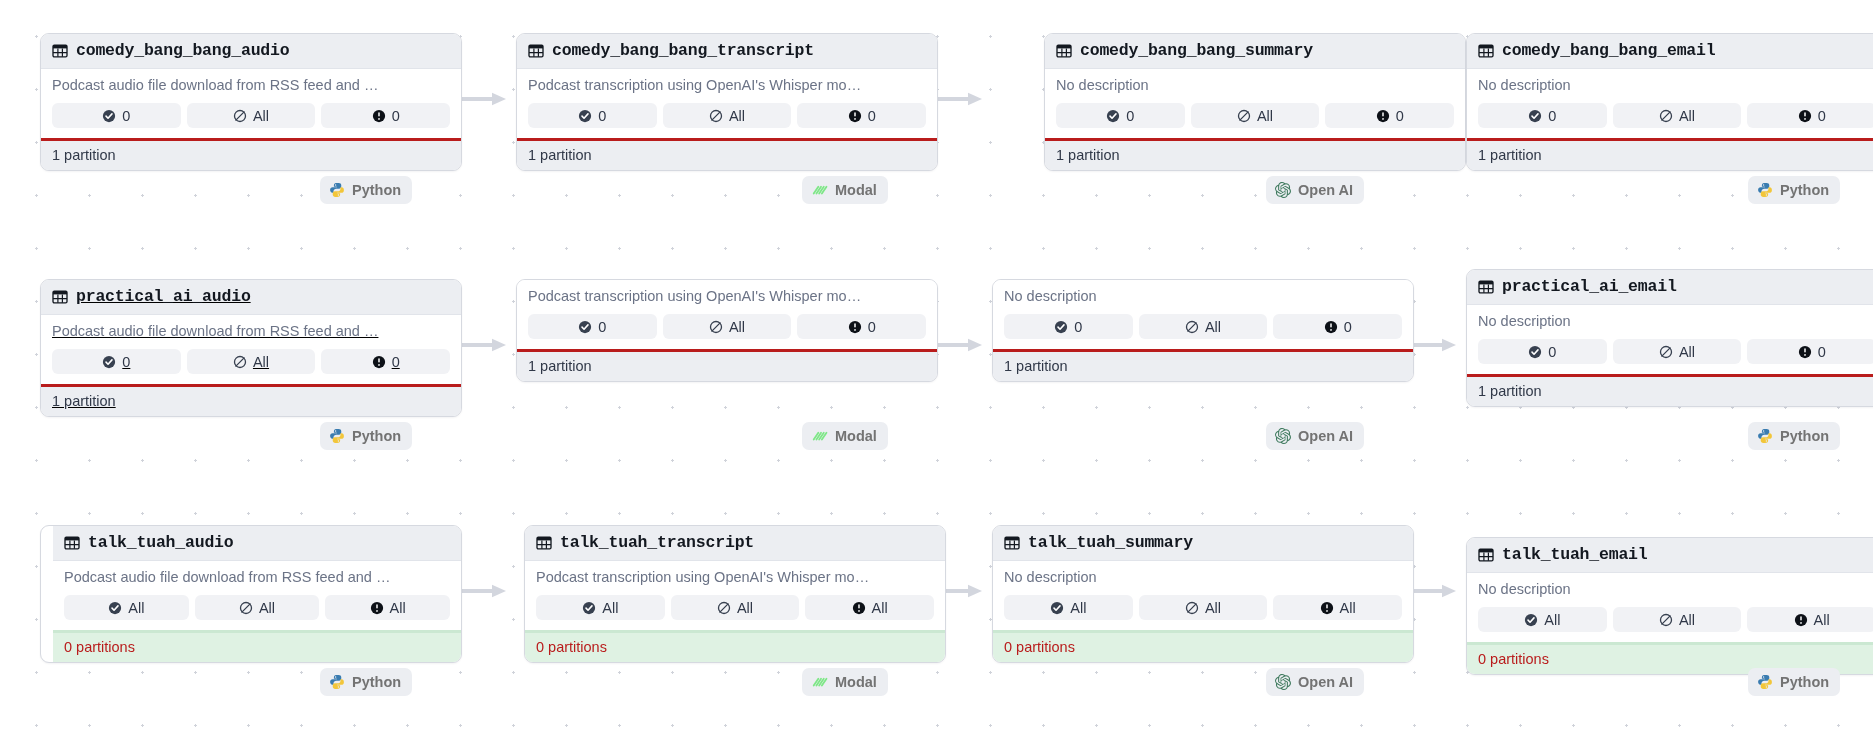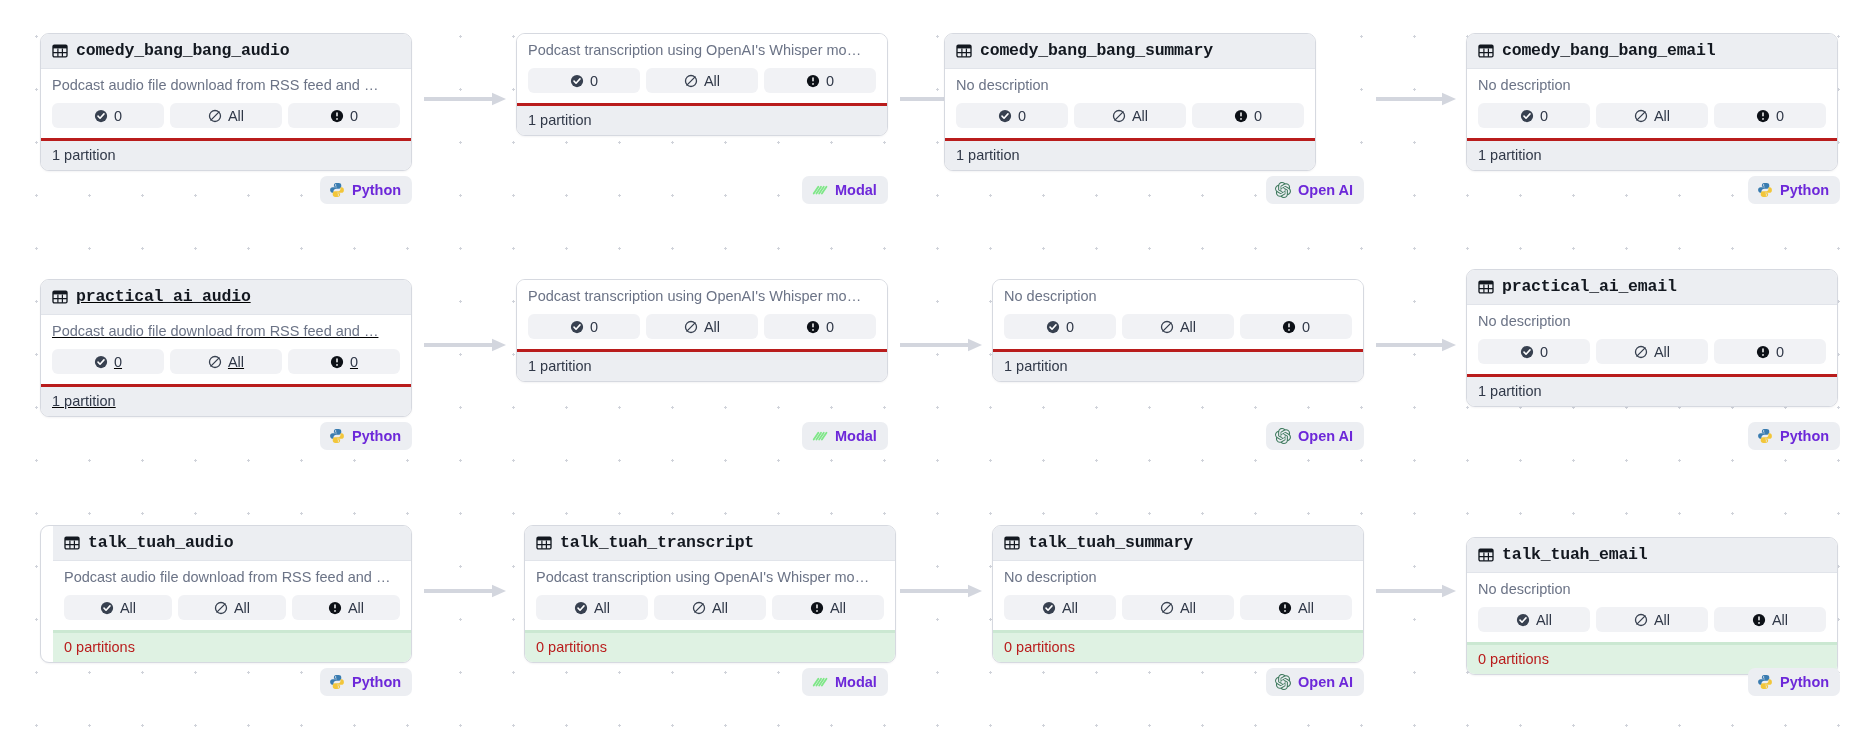--- a/index.html
+++ b/index.html
@@ -14,21 +14,21 @@
     width: 1873px; height: 748px;
     background-color: #ffffff;
     background-image: radial-gradient(circle, #d0d3da 1.3px, transparent 1.4px);
     background-size: 53px 53px;
     background-position: 10px 10px;
   }
 
   
   .card {
     position: absolute;
-    width: 372px;
+    width: 422px;
     border: 1px solid #d6d9e0;
     border-radius: 9px;
     background: #ffffff;
     box-shadow: 0 1px 2px rgba(16,24,40,0.05);
     overflow: hidden;
   }
   .card-header {
     background: #eceef2;
     border-bottom: 1px solid #e1e4ea;
     padding: 7px 11px 8px 11px;
@@ -87,21 +87,21 @@
     position: absolute;
     height: 28px;
     padding: 0 11px 0 9px;
     background: #eceef2;
     border-radius: 7px;
     display: inline-flex;
     align-items: center;
     gap: 7px;
     font-size: 14.5px;
     font-weight: 700;
-    color: #6d28d9;
+    color: #737373;
     white-space: nowrap;
   }
   .tech-badge svg { display:block; }
 
   
   .arrow { position: absolute; }
 </style>
 </head>
 <body>
 
@@ -185,20 +185,30 @@
       </div>
     </div>
     <div class="tech-badge" style="top: 176px; left: 320px;">
       <svg width="16" height="16" viewBox="0 0 16 16">
     <path d="M7.9 1.1c-1.6 0-3 .45-3 2.05v1.5h3.15v.5H3.5c-1.3 0-2.4.8-2.4 2.7s.95 2.8 2.25 2.8h1.2V9.1c0-1.45 1.25-2.45 2.7-2.45h2.9c1.2 0 2.1-.9 2.1-2.1V3.15c0-1.3-1.05-2.05-2.55-2.05H7.9zm-1.3 1.2c.4 0 .72.33.72.74a.73.73 0 0 1-.72.73.73.73 0 0 1-.73-.73c0-.41.33-.74.73-.74z" fill="#3a7cb0"></path>
     <path d="M8.1 14.9c1.6 0 3-.45 3-2.05v-1.5H7.95v-.5h4.55c1.3 0 2.4-.8 2.4-2.7s-.95-2.8-2.25-2.8h-1.2V6.9c0 1.45-1.25 2.45-2.7 2.45h-2.9c-1.2 0-2.1.9-2.1 2.1v1.4c0 1.3 1.05 2.05 2.55 2.05H8.1zm1.3-1.2a.73.73 0 0 1-.72-.74c0-.4.32-.73.72-.73.4 0 .73.33.73.73 0 .41-.33.74-.73.74z" fill="#f2c63a"></path>
   </svg>
       <span>Python</span>
     </div>
     <div class="card" style="left: 516px; top: 33px;">
+      <div class="card-header">
+        <svg class="table-icon" width="16" height="16" viewBox="0 0 16 16">
+    <rect x="1" y="2.2" width="14" height="11.6" rx="1.3" fill="none" stroke="#131820" stroke-width="1.35"></rect>
+    <rect x="1" y="2.2" width="14" height="3.2" fill="#131820"></rect>
+    <line x1="1" y1="9.6" x2="15" y2="9.6" stroke="#131820" stroke-width="1.2"></line>
+    <line x1="5.9" y1="5.4" x2="5.9" y2="13.8" stroke="#131820" stroke-width="1.2"></line>
+    <line x1="10.4" y1="5.4" x2="10.4" y2="13.8" stroke="#131820" stroke-width="1.2"></line>
+  </svg>
+        <span class="asset-title">comedy_bang_bang_transcript</span>
+      </div>
       <div class="card-body">
         <div class="description">Podcast transcription using OpenAI's Whisper mo…</div>
         <div class="status-row">
           <div class="status-chip">
             <svg width="14" height="14" viewBox="0 0 16 16">
     <circle cx="8" cy="8" r="7" fill="#384150"></circle>
     <path d="M4.6 8.2 L6.9 10.5 L11.4 5.6" fill="none" stroke="#ffffff" stroke-width="1.8" stroke-linecap="round" stroke-linejoin="round"></path>
   </svg>
             <span>0</span>
           </div>
@@ -227,21 +237,21 @@
       <svg width="17" height="17" viewBox="0 0 20 20">
     <g stroke="#7ee787" stroke-width="2.1" fill="none" stroke-linecap="round">
       <path d="M3.2 13.6 L8.6 5.6"></path>
       <path d="M6.4 13.6 L11.8 5.6"></path>
       <path d="M9.6 13.6 L15.0 5.6"></path>
       <path d="M12.8 13.6 L18.2 5.6"></path>
     </g>
   </svg>
       <span>Modal</span>
     </div>
-    <div class="card" style="left: 944px; top: 33px;">
+    <div class="card" style="left: 1044px; top: 33px;">
       <div class="card-header">
         <svg class="table-icon" width="16" height="16" viewBox="0 0 16 16">
     <rect x="1" y="2.2" width="14" height="11.6" rx="1.3" fill="none" stroke="#131820" stroke-width="1.35"></rect>
     <rect x="1" y="2.2" width="14" height="3.2" fill="#131820"></rect>
     <line x1="1" y1="9.6" x2="15" y2="9.6" stroke="#131820" stroke-width="1.2"></line>
     <line x1="5.9" y1="5.4" x2="5.9" y2="13.8" stroke="#131820" stroke-width="1.2"></line>
     <line x1="10.4" y1="5.4" x2="10.4" y2="13.8" stroke="#131820" stroke-width="1.2"></line>
   </svg>
         <span class="asset-title">comedy_bang_bang_summary</span>
       </div>

